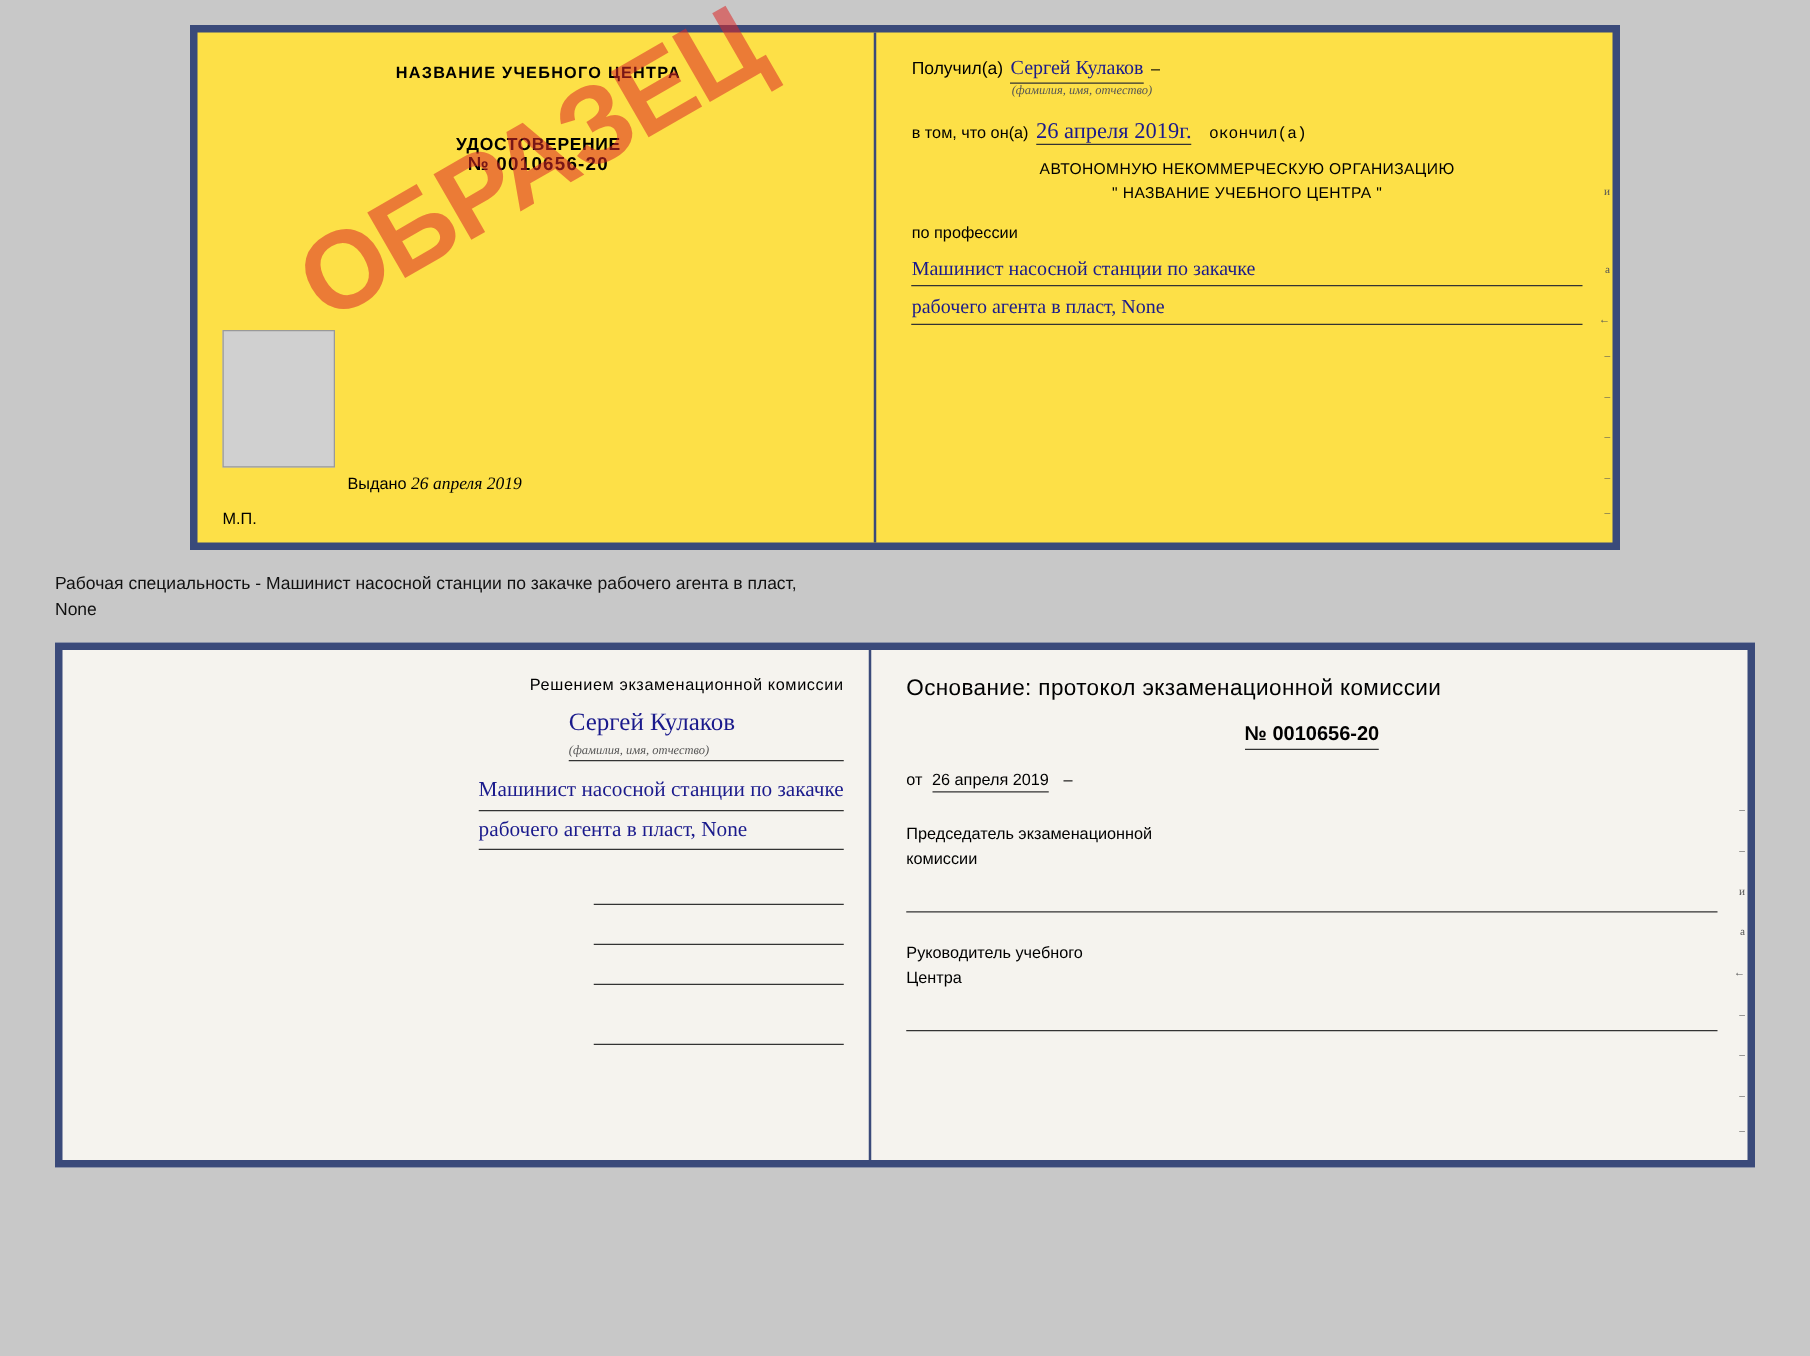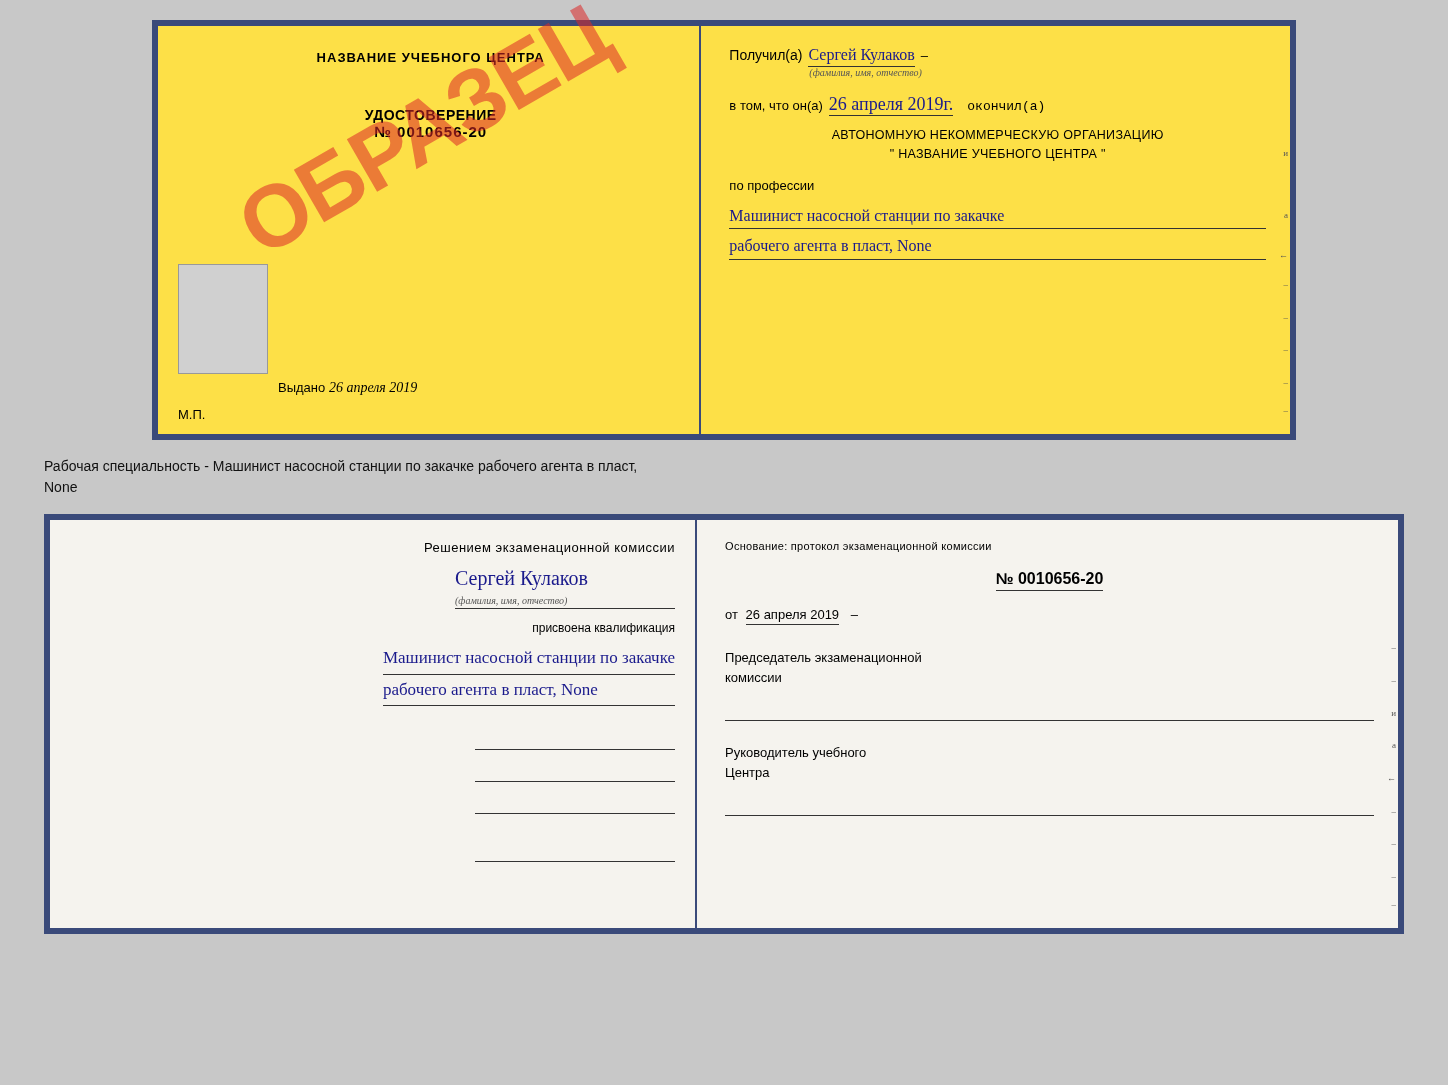--- a/index.html
+++ b/index.html
@@ -287,21 +287,21 @@
       font-family: Arial, sans-serif;
       margin-top: 8px;
     }
     .dopuskaetsya .italic-underline {
       font-style: italic;
       text-decoration: underline;
     }
 
     
     .osnovanie-title {
-      font-size: 11px;
+      font-size: 18px;
       font-family: Arial, sans-serif;
       letter-spacing: 0.3px;
     }
 
     .protocol-number {
       font-size: 16px;
       font-family: Arial, sans-serif;
       font-weight: bold;
       text-align: center;
       margin-top: 8px;
@@ -433,21 +433,20 @@
 
   <div class="doc-bottom-left">
 
     <div class="resheniem-title">Решением экзаменационной комиссии</div>
 
     <div>
       <span class="name-handwritten-bottom">Сергей Кулаков</span>
       <span class="name-subtext-bottom">(фамилия, имя, отчество)</span>
     </div>
 
-    <div class="prisvoena-label">присвоена квалификация</div>
 
     <div>
       <span class="qualification-handwritten">Машинист насосной станции по закачке</span>
       <span class="qualification-handwritten">рабочего агента в пласт, None</span>
     </div>
 
     <div class="signature-lines">
       <span class="sig-line"></span>
       <span class="sig-line"></span>
       <span class="sig-line"></span>

